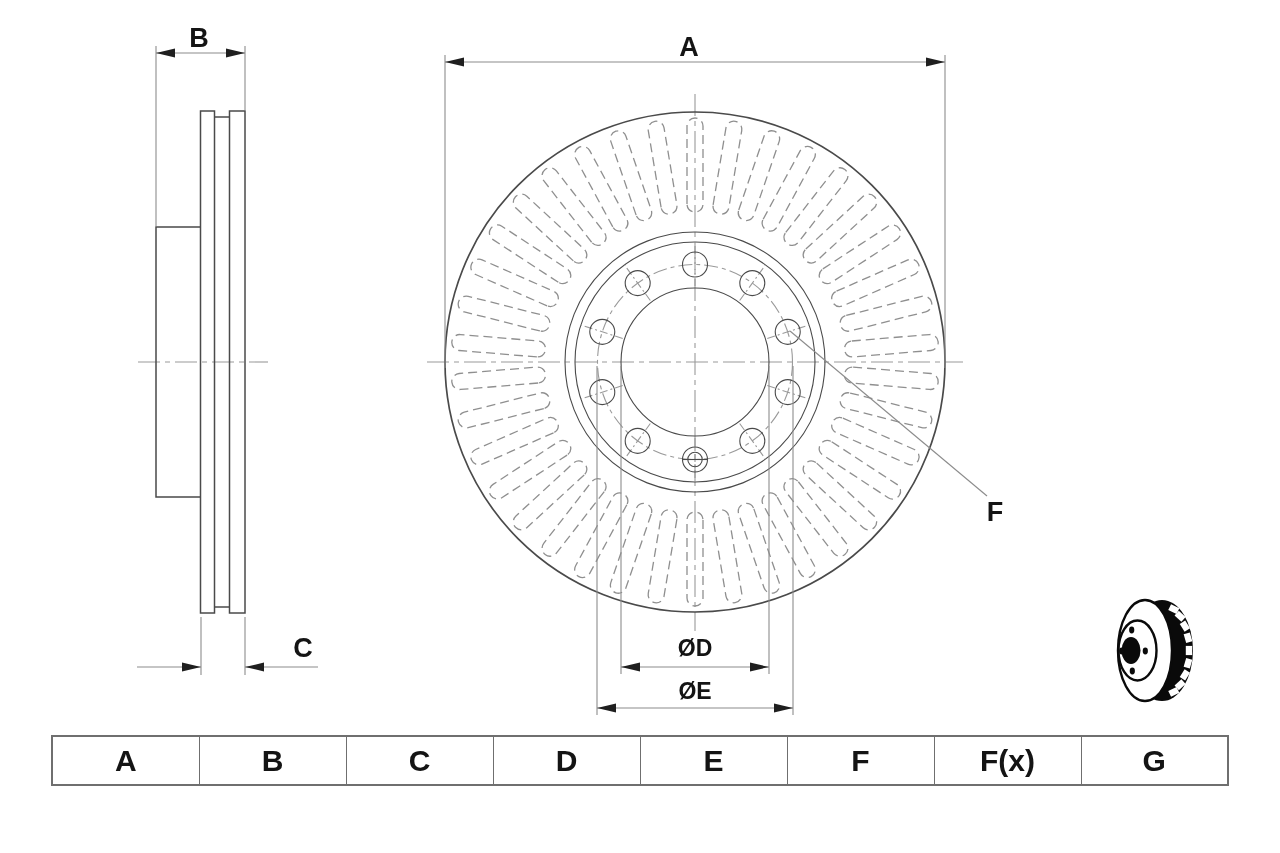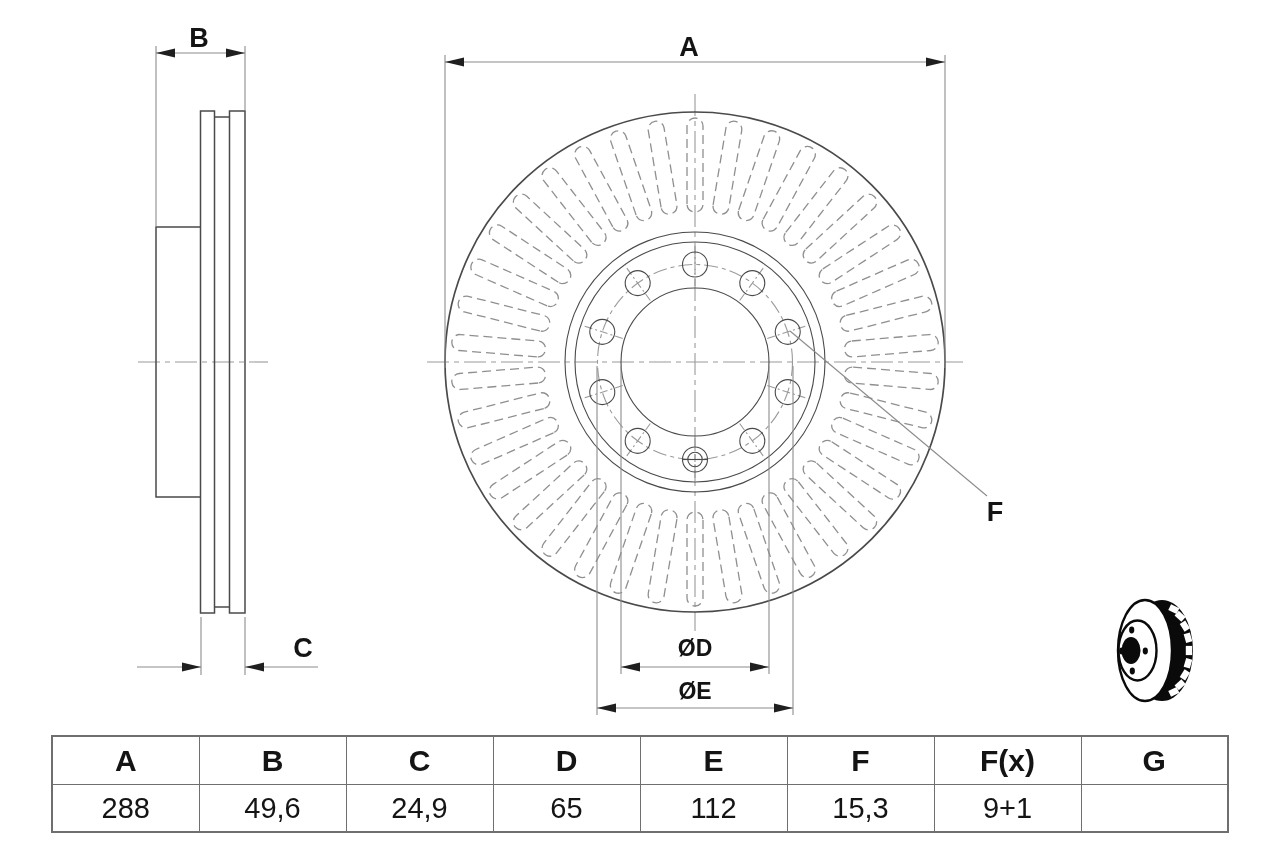--- a/index.html
+++ b/index.html
@@ -215,25 +215,15 @@
       <tr data-name="table-header-row">
         <th data-name="header-cell">A</th>
         <th data-name="header-cell">B</th>
         <th data-name="header-cell">C</th>
         <th data-name="header-cell">D</th>
         <th data-name="header-cell">E</th>
         <th data-name="header-cell">F</th>
         <th data-name="header-cell">F(x)</th>
         <th data-name="header-cell">G</th>
       </tr>
-      <tr data-name="table-value-row">
-        <td data-name="value-cell">288</td>
-        <td data-name="value-cell">49,6</td>
-        <td data-name="value-cell">24,9</td>
-        <td data-name="value-cell">65</td>
-        <td data-name="value-cell">112</td>
-        <td data-name="value-cell">15,3</td>
-        <td data-name="value-cell">9+1</td>
-        <td data-name="value-cell"></td>
-      </tr>
     </tbody>
   </table>
 </div>
 
 </body></html>

